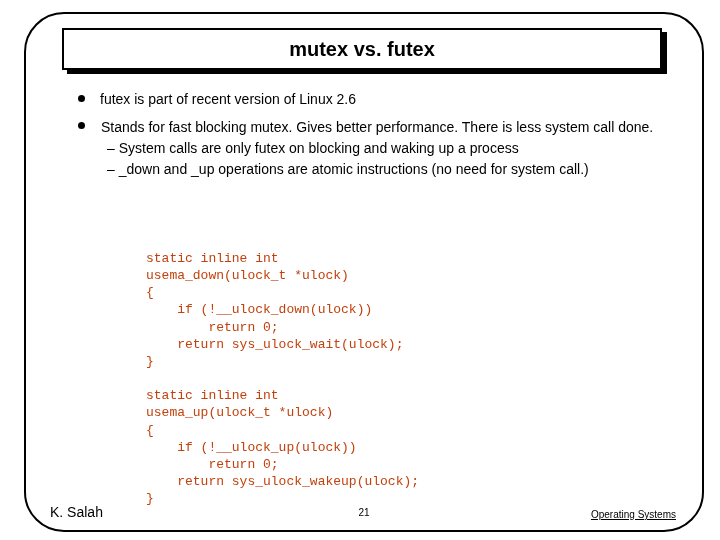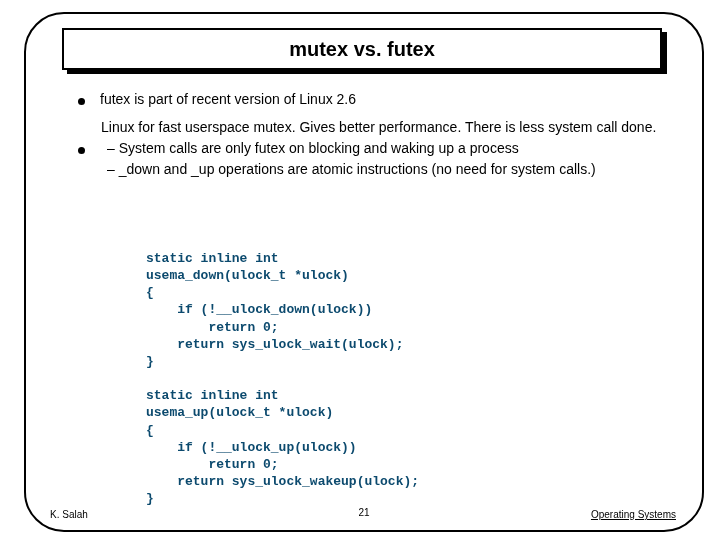--- a/index.html
+++ b/index.html
@@ -48,21 +48,21 @@
     position: absolute;
     left: 72px;
     top: 84px;
     width: 590px;
     font-size: 14px;
     color: #000;
     line-height: 1.35;
   }
   .bullet-row {
     display: flex;
-    align-items: center;
+    align-items: flex-start;
     margin-bottom: 6px;
   }
   .dot {
     width: 7px;
     height: 7px;
     border-radius: 50%;
     background: #000;
     flex: 0 0 auto;
     margin-top: 6px;
     margin-right: 14px;
@@ -74,29 +74,28 @@
     margin-top: 2px;
   }
   .sub::before { content: "– "; }
   .code-area {
     position: absolute;
     left: 142px;
     top: 246px;
     font-family: "Courier New", monospace;
     font-size: 13px;
     line-height: 1.32;
-    color: #0c4a6e;
+    color: #c2410c;
     white-space: pre;
-    font-weight: bold;
   }
   .footer-left {
     position: absolute;
     left: 46px;
     bottom: 22px;
-    font-size: 10px;
+    font-size: 14px;
     color: #000;
   }
   .footer-center {
     position: absolute;
     left: 0;
     width: 720px;
     bottom: 24px;
     text-align: center;
     font-size: 10px;
     color: #000;
@@ -122,23 +121,23 @@
   </div>
 
   <div class="content">
     <div class="bullet-row">
       <div class="dot"></div>
       <div class="bullet-body">futex is part of recent version of Linux 2.6</div>
     </div>
     <div class="bullet-row">
       <div class="dot"></div>
       <div class="bullet-body">
-        <div>Linux for fast userspace mutex.  Gives better performance.  There is less system call done.</div>
+        <div>Stands for fast blocking mutex.  Gives better performance.  There is less system call done.</div>
         <div class="sub">System calls are only futex on blocking and waking up a process</div>
-        <div class="sub">_down and _up operations are atomic instructions (no need for system calls.)</div>
+        <div class="sub">_down and _up operations are atomic instructions (no need for system call.)</div>
       </div>
     </div>
   </div>
 
   <div class="code-area">static inline int
 usema_down(ulock_t *ulock)
 {
     if (!__ulock_down(ulock))
         return 0;
     return sys_ulock_wait(ulock);

